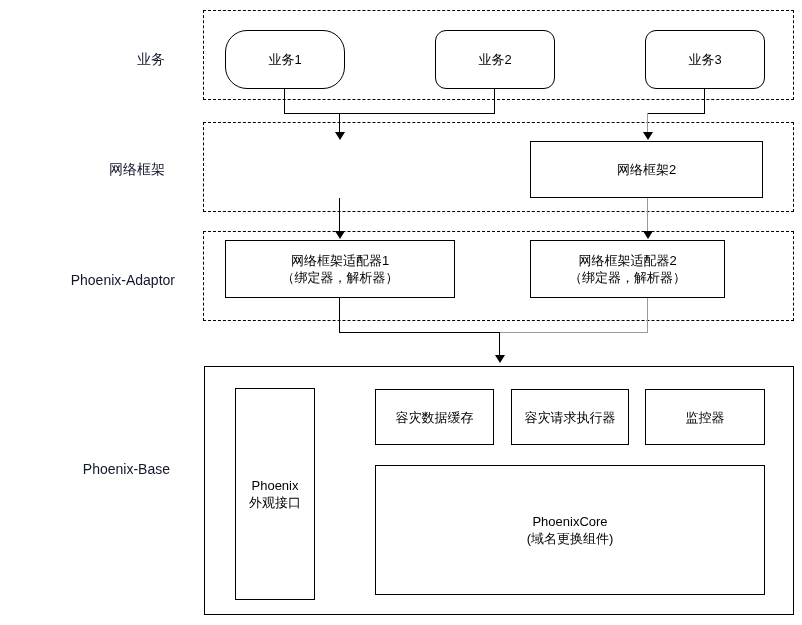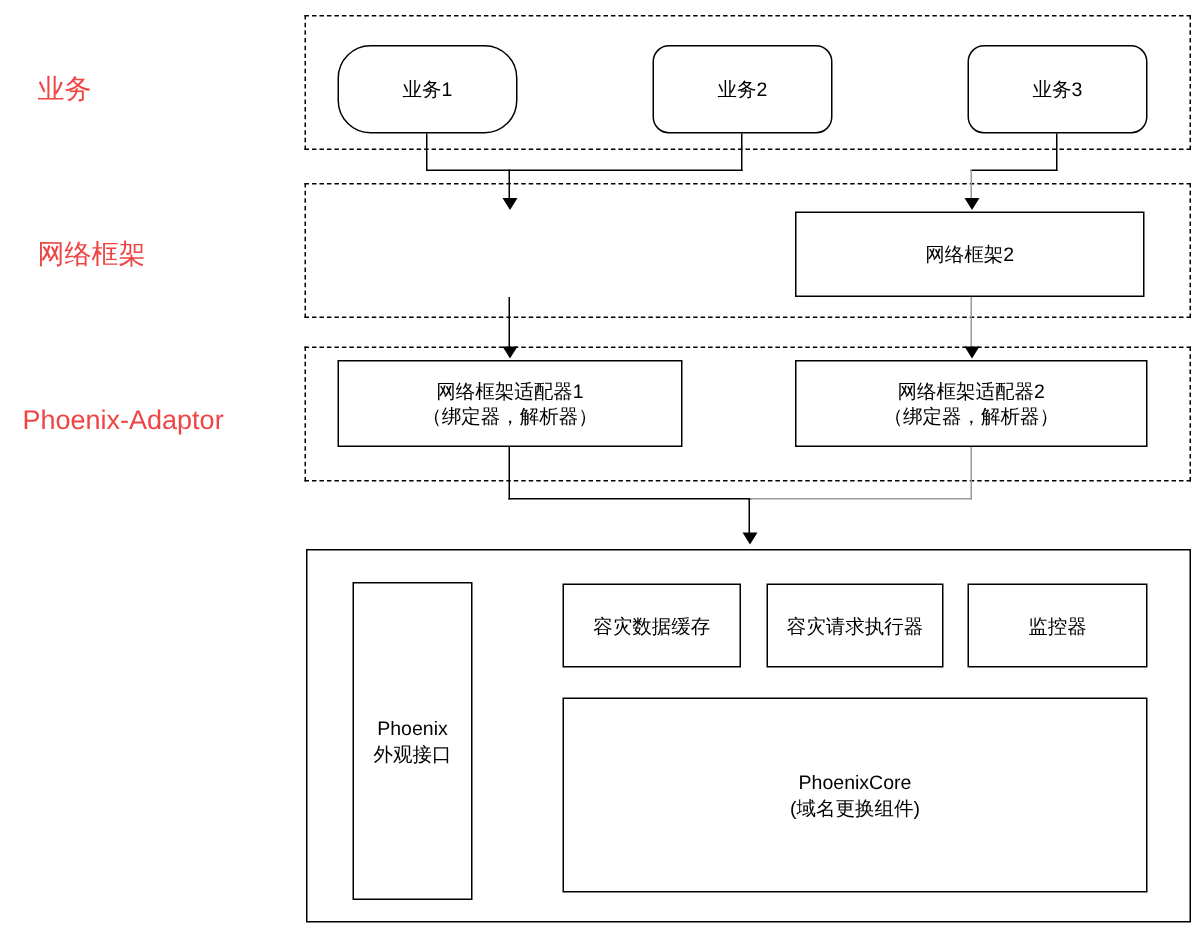--- a/index.html
+++ b/index.html
@@ -15,24 +15,24 @@
   #canvas {
     position: relative;
     width: 802px;
     height: 625px;
     background: #ffffff;
     overflow: hidden;
   }
   
   .row-label {
     position: absolute;
-    text-align: left;
-    font-size: 18px;
+    text-align: right;
+    font-size: 14px;
     line-height: 16px;
-    color: #ef4444;
+    color: #0f172a;
     white-space: nowrap;
   }
   
   .group {
     position: absolute;
     border: 1.5px dashed #000;
     background: transparent;
     box-sizing: border-box;
   }
   
@@ -83,40 +83,41 @@
 <body>
 
 <div id="canvas">
 
   <div class="row-label" style="left:25px; top:51px; width:140px;">业务</div>
 
   <div class="row-label" style="left:25px; top:161px; width:140px;">网络框架</div>
 
   <div class="row-label" style="left:15px; top:272px; width:160px;">Phoenix-Adaptor</div>
 
+  <div class="row-label" style="left:20px; top:461px; width:150px;">Phoenix-Base</div>
 
   <div class="group" style="left:203px; top:10px; width:591px; height:90px;"></div>
 
   <div class="node rounded" style="left:225px; top:30px; width:120px; height:59px;border-radius:22px;">业务1</div>
 
   <div class="node rounded" style="left:435px; top:30px; width:120px; height:59px;text-align:right;">业务2</div>
 
   <div class="node rounded" style="left:645px; top:30px; width:120px; height:59px;">业务3</div>
 
   <div class="group" style="left:203px; top:122px; width:591px; height:90px;"></div>
 
 
   <div class="node" style="left:530px; top:141px; width:233px; height:57px;">网络框架2</div>
 
   <div class="group" style="left:203px; top:231px; width:591px; height:90px;"></div>
 
   <div class="node" style="left:225px; top:240px; width:230px; height:58px;">网络框架适配器1
 （绑定器，解析器）</div>
 
-  <div class="node" style="left:530px; top:240px; width:235px; height:58px;">网络框架适配器2
+  <div class="node" style="left:530px; top:240px; width:195px; height:58px;">网络框架适配器2
 （绑定器，解析器）</div>
 
   <div class="shell" style="left:204px; top:366px; width:590px; height:249px;"></div>
 
   <div class="node" style="left:235px; top:388px; width:80px; height:212px;">Phoenix
 外观接口</div>
 
   <div class="node" style="left:375px; top:389px; width:119px; height:56px;">容灾数据缓存</div>
 
   <div class="node" style="left:511px; top:389px; width:118px; height:56px;">容灾请求执行器</div>

